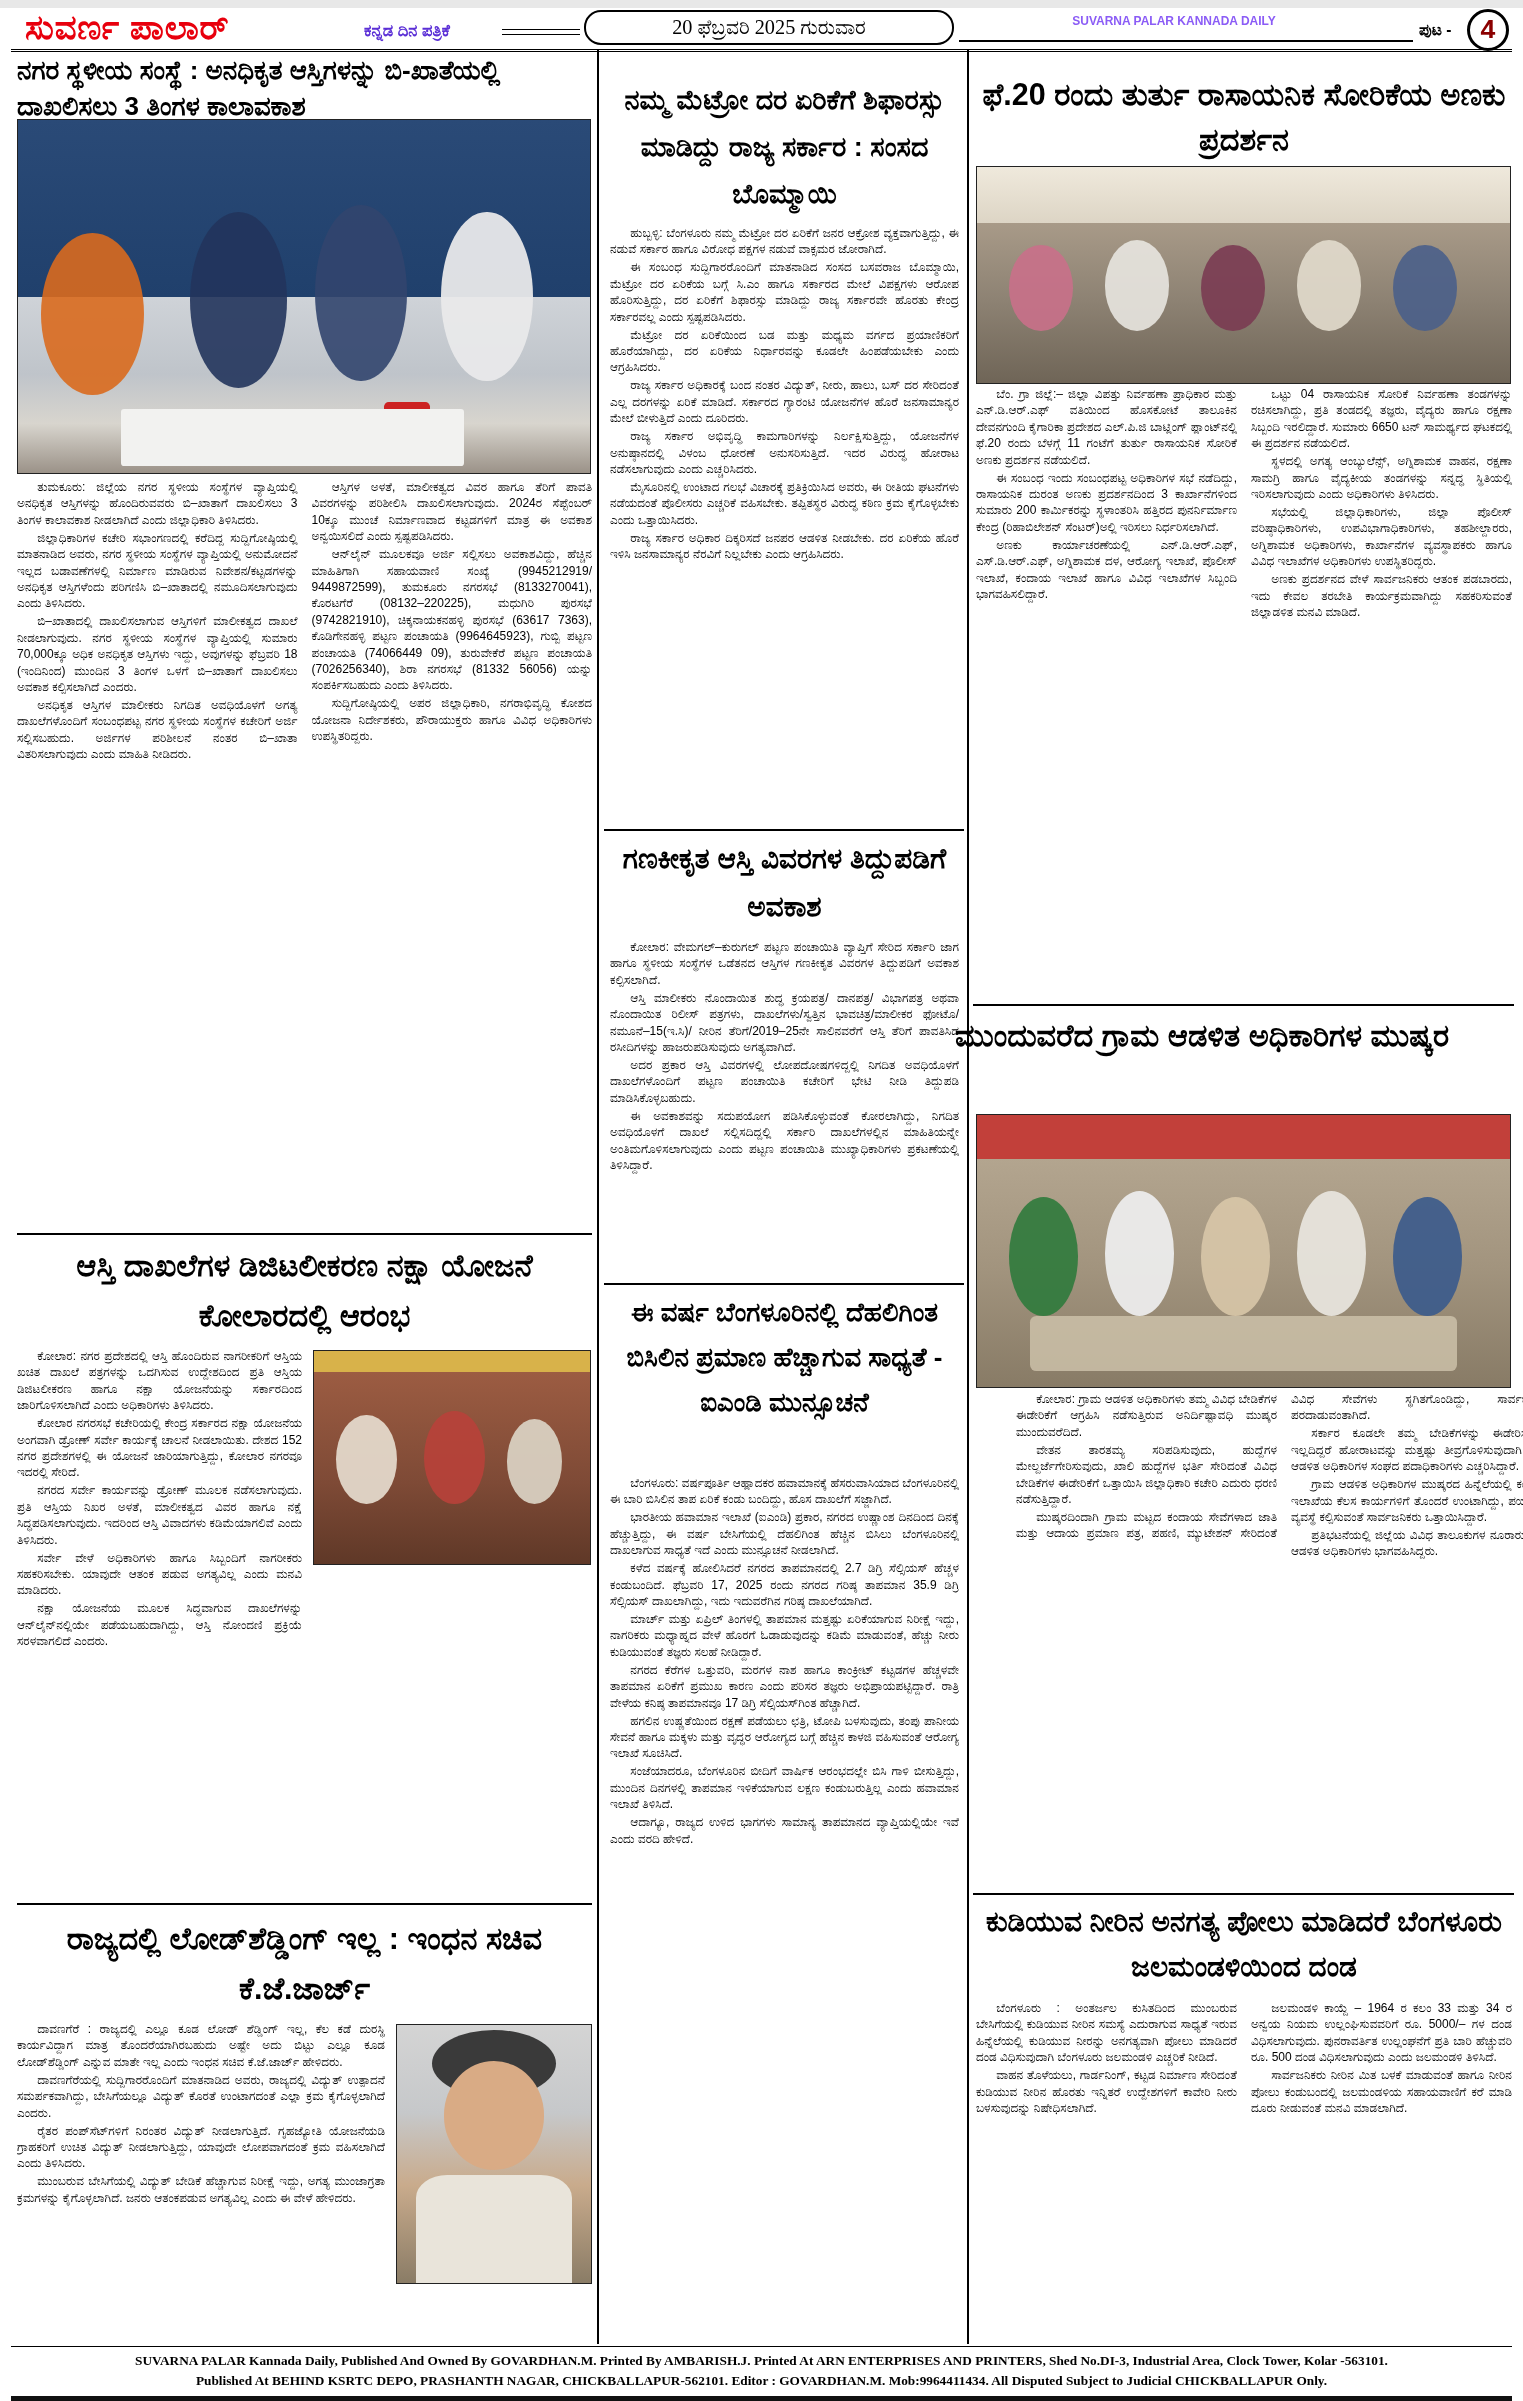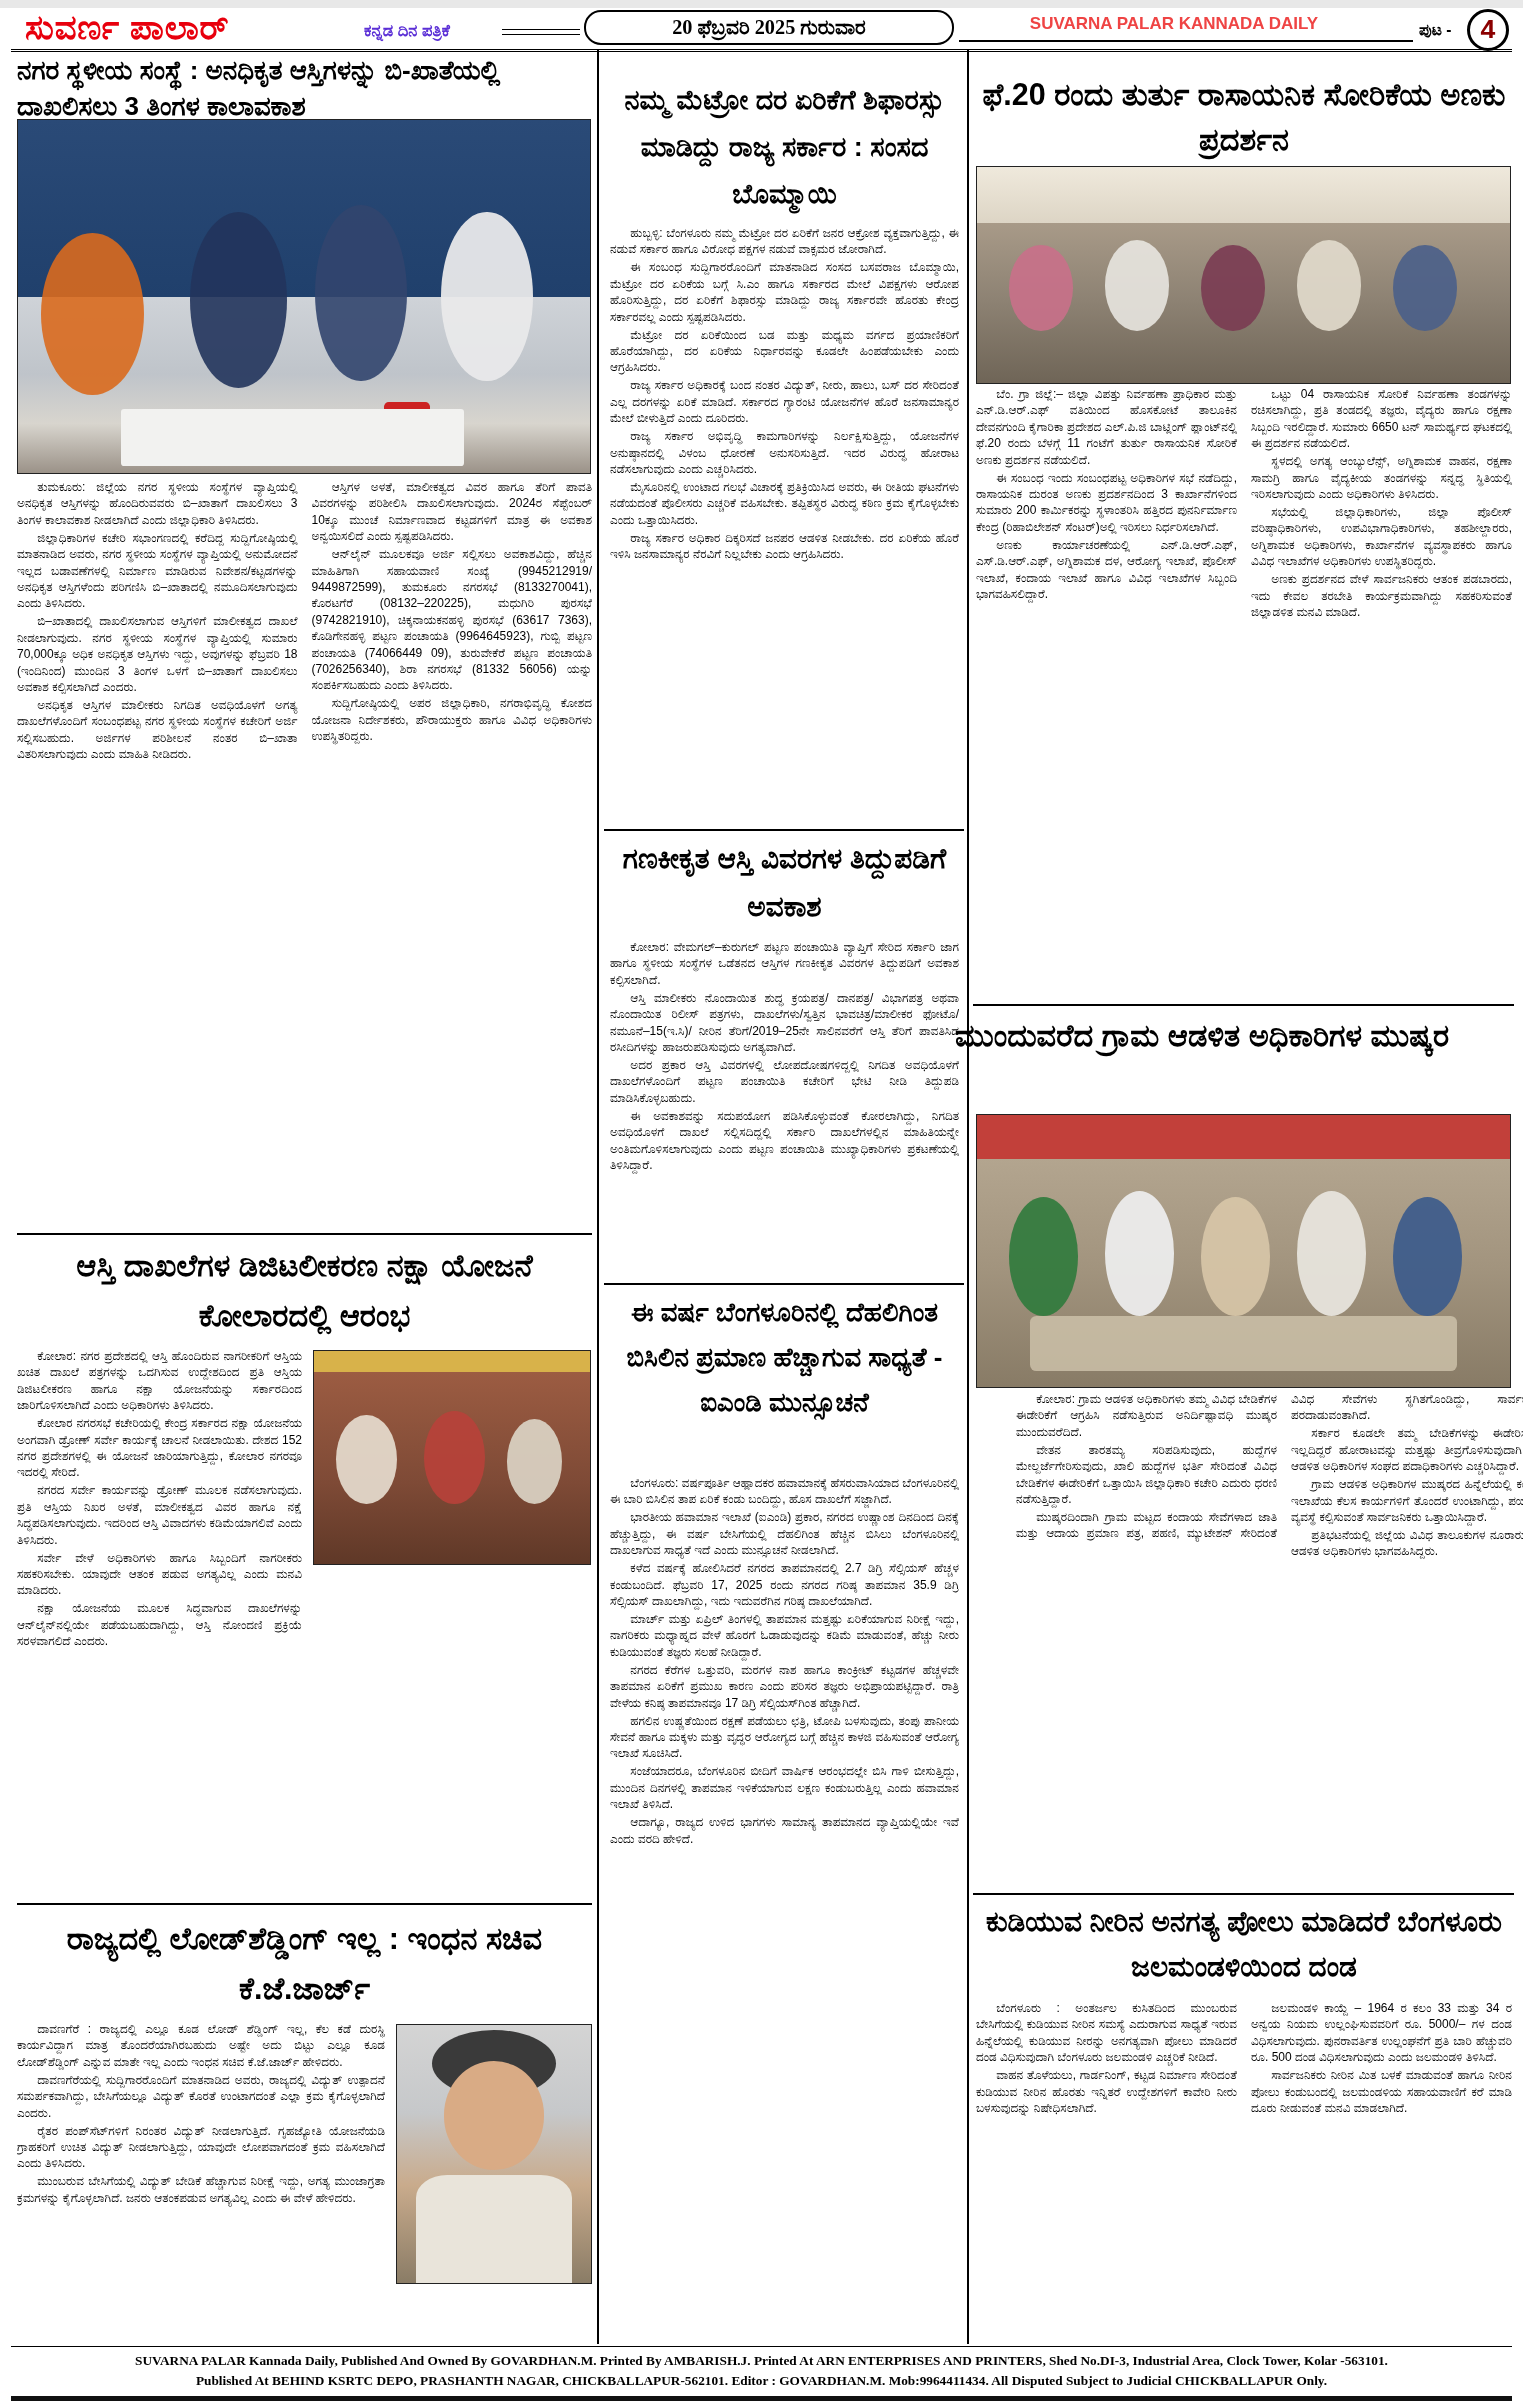--- a/index.html
+++ b/index.html
@@ -5,24 +5,24 @@
   html,body{margin:0;padding:0;background:#e8e8e8;}
   .page{position:relative;width:1523px;height:2401px;background:#ffffff;
         font-family:"Liberation Sans", sans-serif;color:#000;overflow:hidden;margin:8px auto;}
   
   .masthead{position:absolute;left:11px;top:0;width:1501px;height:41px;border-bottom:3.9px double #000;}
   .m-title{position:absolute;left:14px;top:0px;font-size:34px;font-weight:bold;color:#e8000d;
            letter-spacing:0.8px;white-space:nowrap;}
   .m-sub{position:absolute;left:353px;top:12.5px;font-size:16.4px;font-weight:bold;color:#5b2fd6;white-space:nowrap;}
   .m-dash{position:absolute;left:491px;top:21px;width:78px;height:3.9px;border-top:1.6px solid #000;border-bottom:1.6px solid #000;}
   .m-datebox{position:absolute;left:573px;top:2.3px;width:366px;height:31px;border:2.3px solid #000;border-radius:17px;
-             display:flex;align-items:center;justify-content:center;font-size:20.3px;font-weight:bold;
+             display:flex;align-items:center;justify-content:center;font-size:20.3px;font-weight:normal;
              font-family:"Liberation Serif", serif;}
-  .m-eng{position:absolute;left:979px;top:6.3px;width:368px;text-align:center;font-size:17px;font-weight:bold;
-         color:#ef4444;white-space:nowrap;}
+  .m-eng{position:absolute;left:979px;top:6.3px;width:368px;text-align:center;font-size:12px;font-weight:bold;
+         color:#8b5cf6;white-space:nowrap;}
   .m-engline{position:absolute;left:948px;top:32px;width:454px;height:1.6px;background:#000;}
   .m-pagelabel{position:absolute;left:1408px;top:12.5px;font-size:15.6px;font-weight:bold;}
   .m-pagecircle{position:absolute;left:1456px;top:0.8px;width:36px;height:36px;border:3.1px solid #000;border-radius:50%;
                 color:#8b0000;font-size:26.6px;font-weight:bold;display:flex;align-items:center;justify-content:center;}
   
   .vrule{position:absolute;width:1.6px;background:#000;}
   .hrule{position:absolute;height:1.6px;background:#000;}
   
   .hl{font-weight:bold;overflow:hidden;}
   .hl-left1{position:absolute;left:17px;top:44px;width:575px;height:84px;font-size:26px;line-height:36px;text-align:left;}

